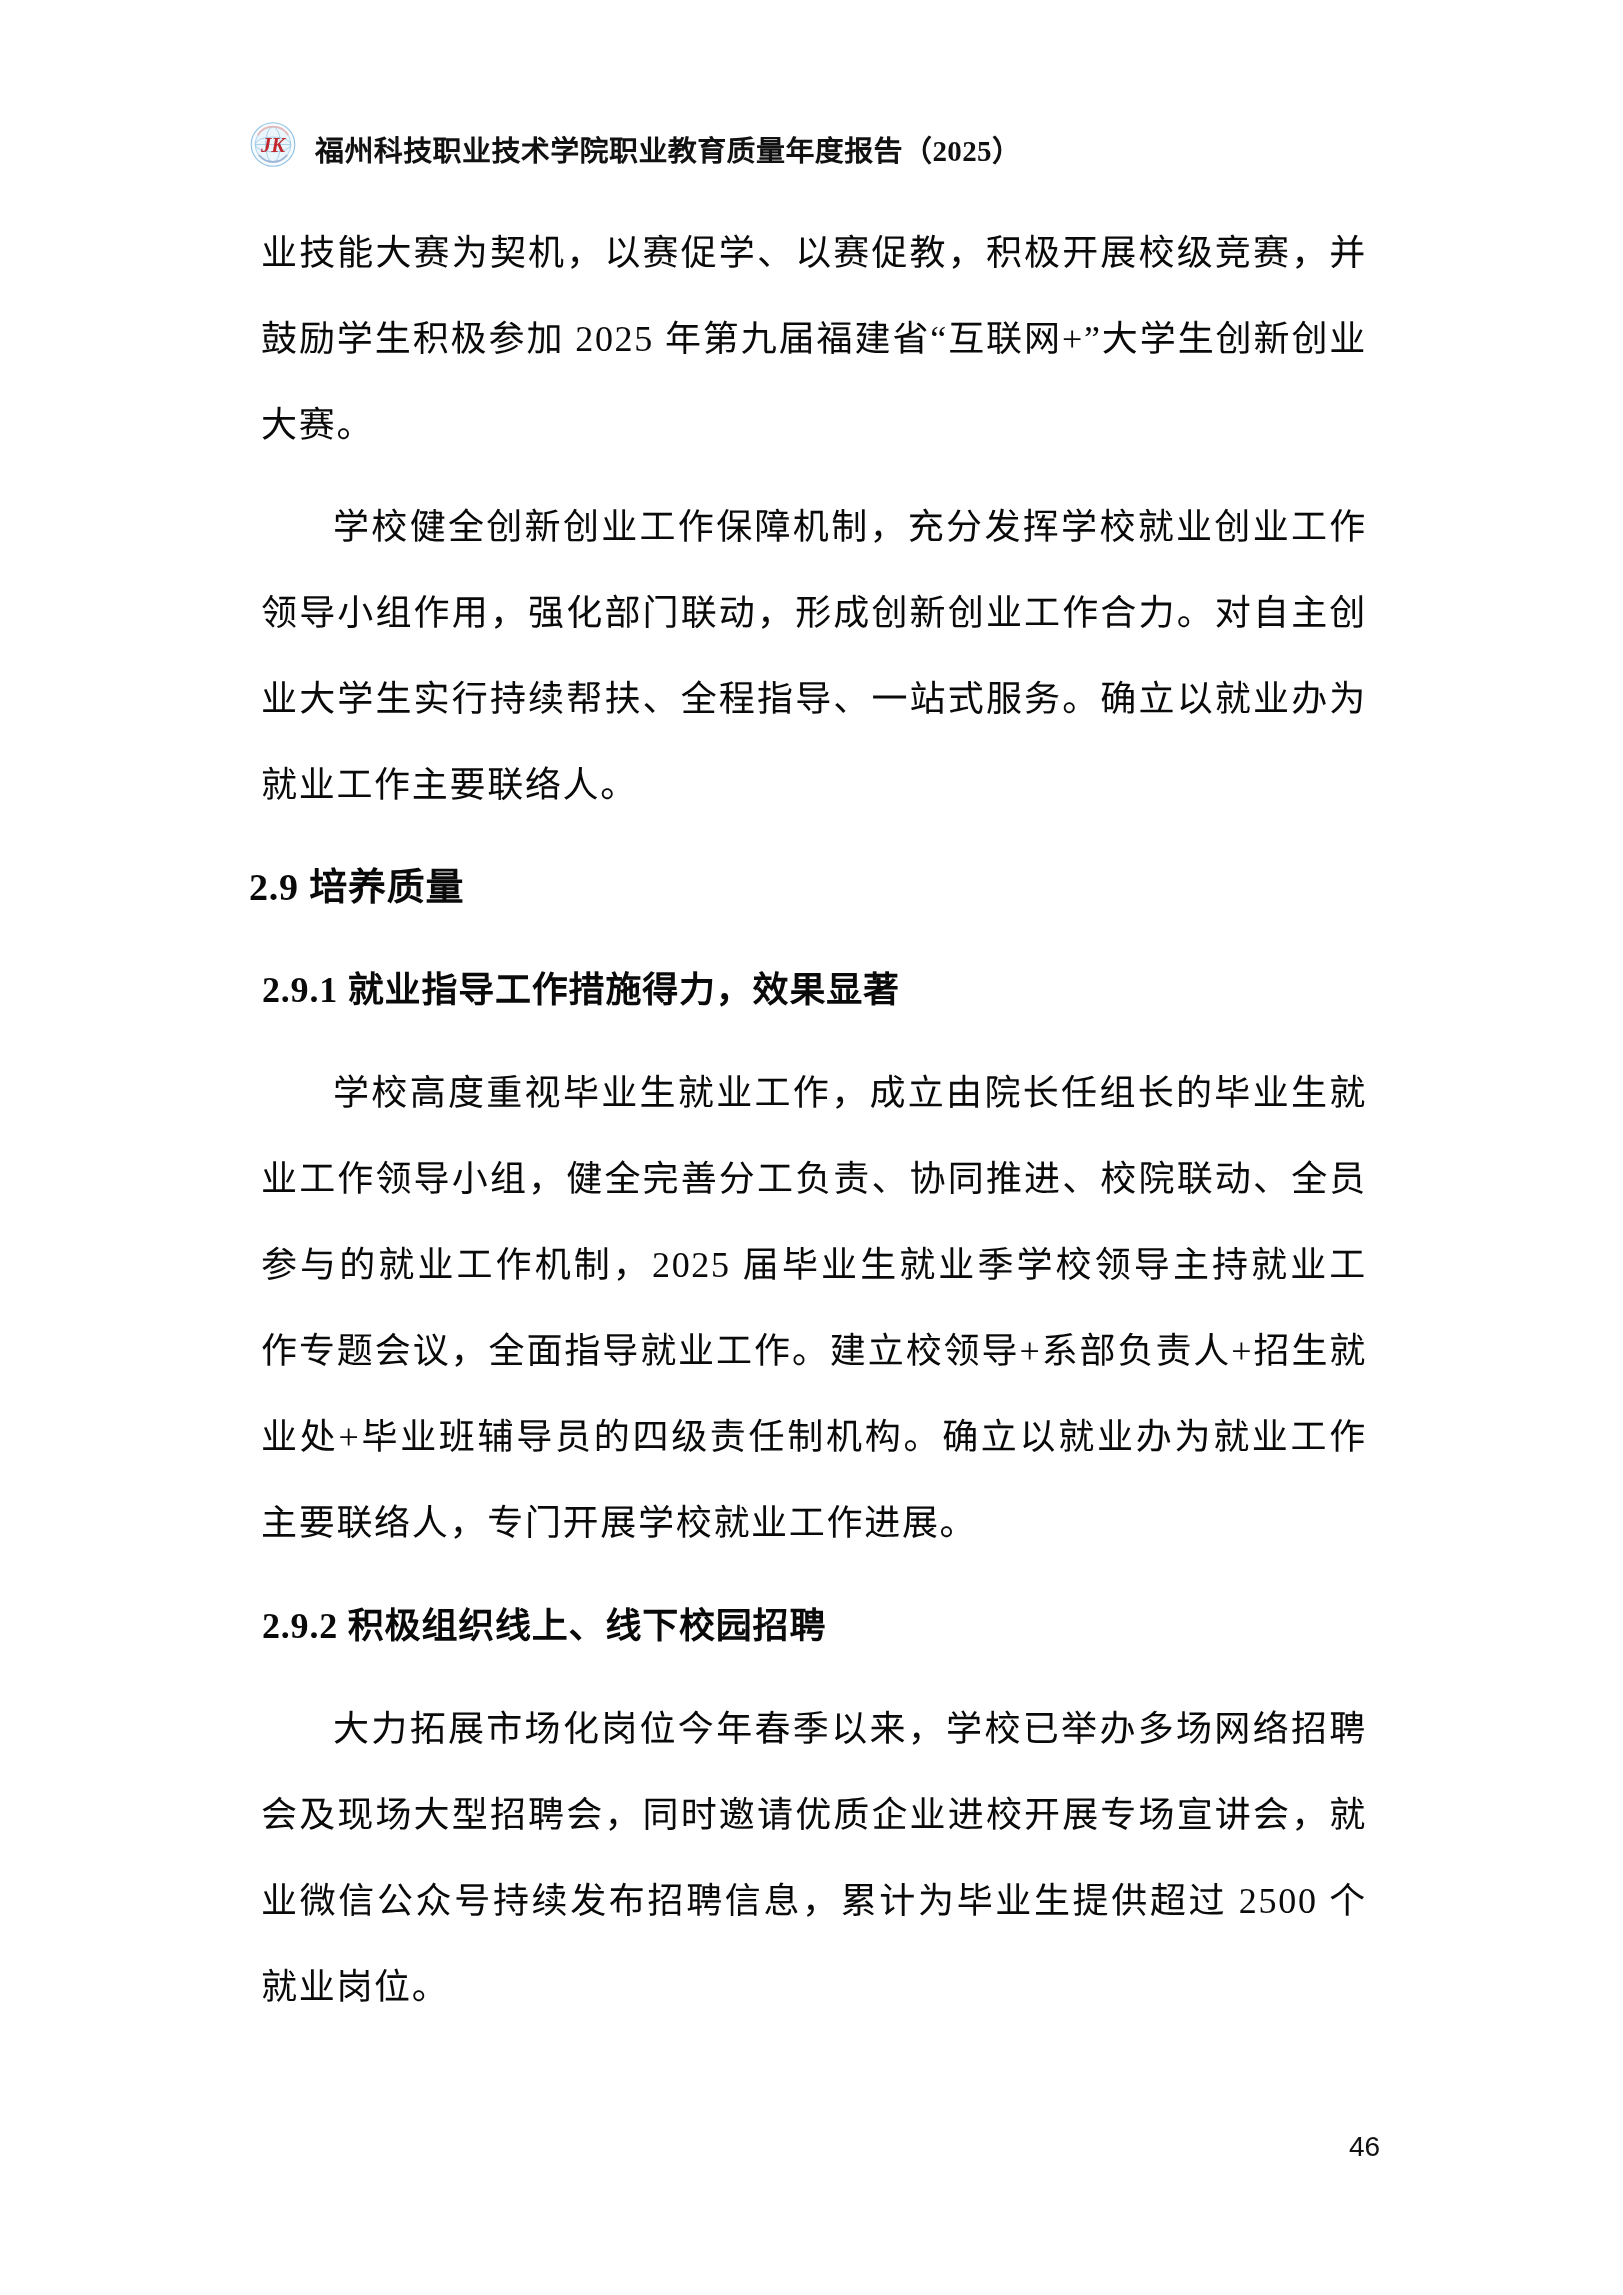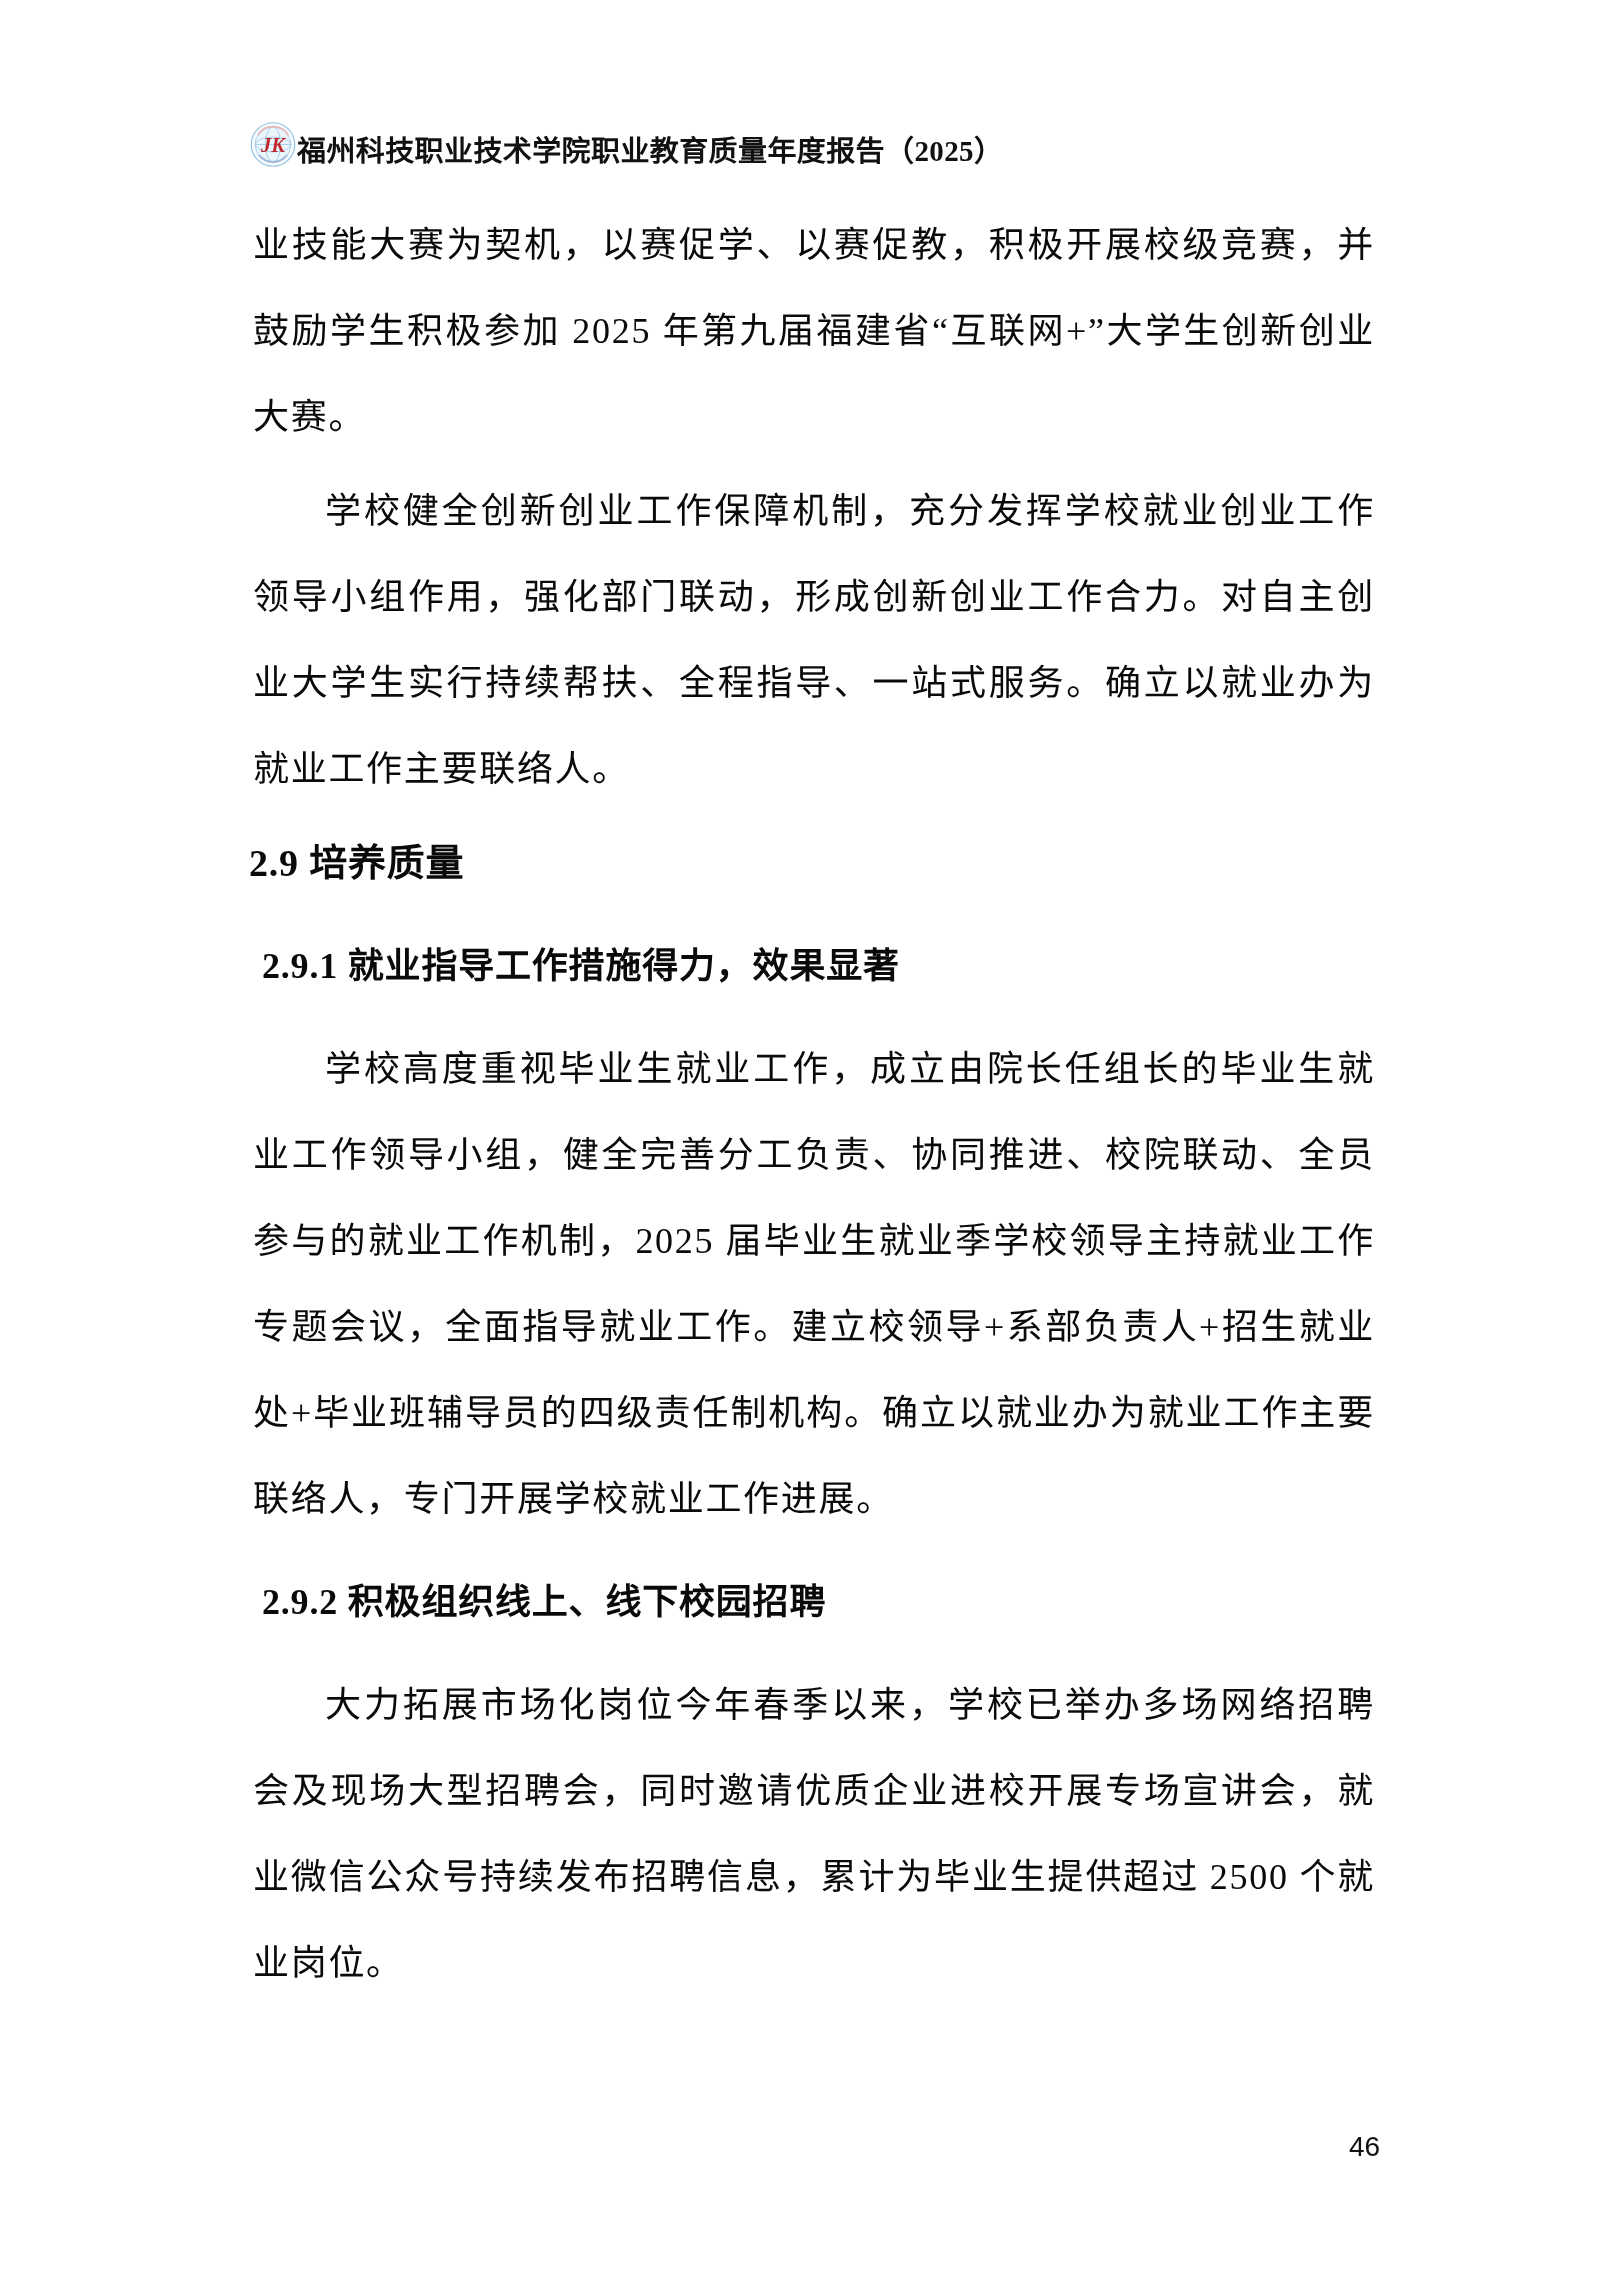--- a/index.html
+++ b/index.html
@@ -20,21 +20,21 @@
     inset: 0;
     background: #ffffff;
   }
   
   .doc-header {
     position: absolute;
     left: 250px;
     top: 121px;
     display: flex;
     align-items: flex-end;
-    gap: 1px;
+    gap: 19px;
   }
   .logo-wrap {
     width: 46px;
     height: 47px;
     flex: 0 0 auto;
   }
   .header-title {
     font-size: 29px;
     font-weight: 700;
     letter-spacing: 0.4px;
@@ -50,21 +50,21 @@
     top: 194px;
     width: 1138px;
     font-size: 36px;
     line-height: 86px;
     letter-spacing: 1.7px;
     text-align: justify;
     text-justify: inter-character;
     color: #0a0a0a;
   }
   .para {
-    margin: 8px;
+    margin: 16px;
     text-indent: 2em;
   }
   .para.no-indent {
     text-indent: 0;
   }
   .heading-1 {
     margin: 4px;
     font-size: 38px;
     font-weight: 700;
     line-height: 86px;

